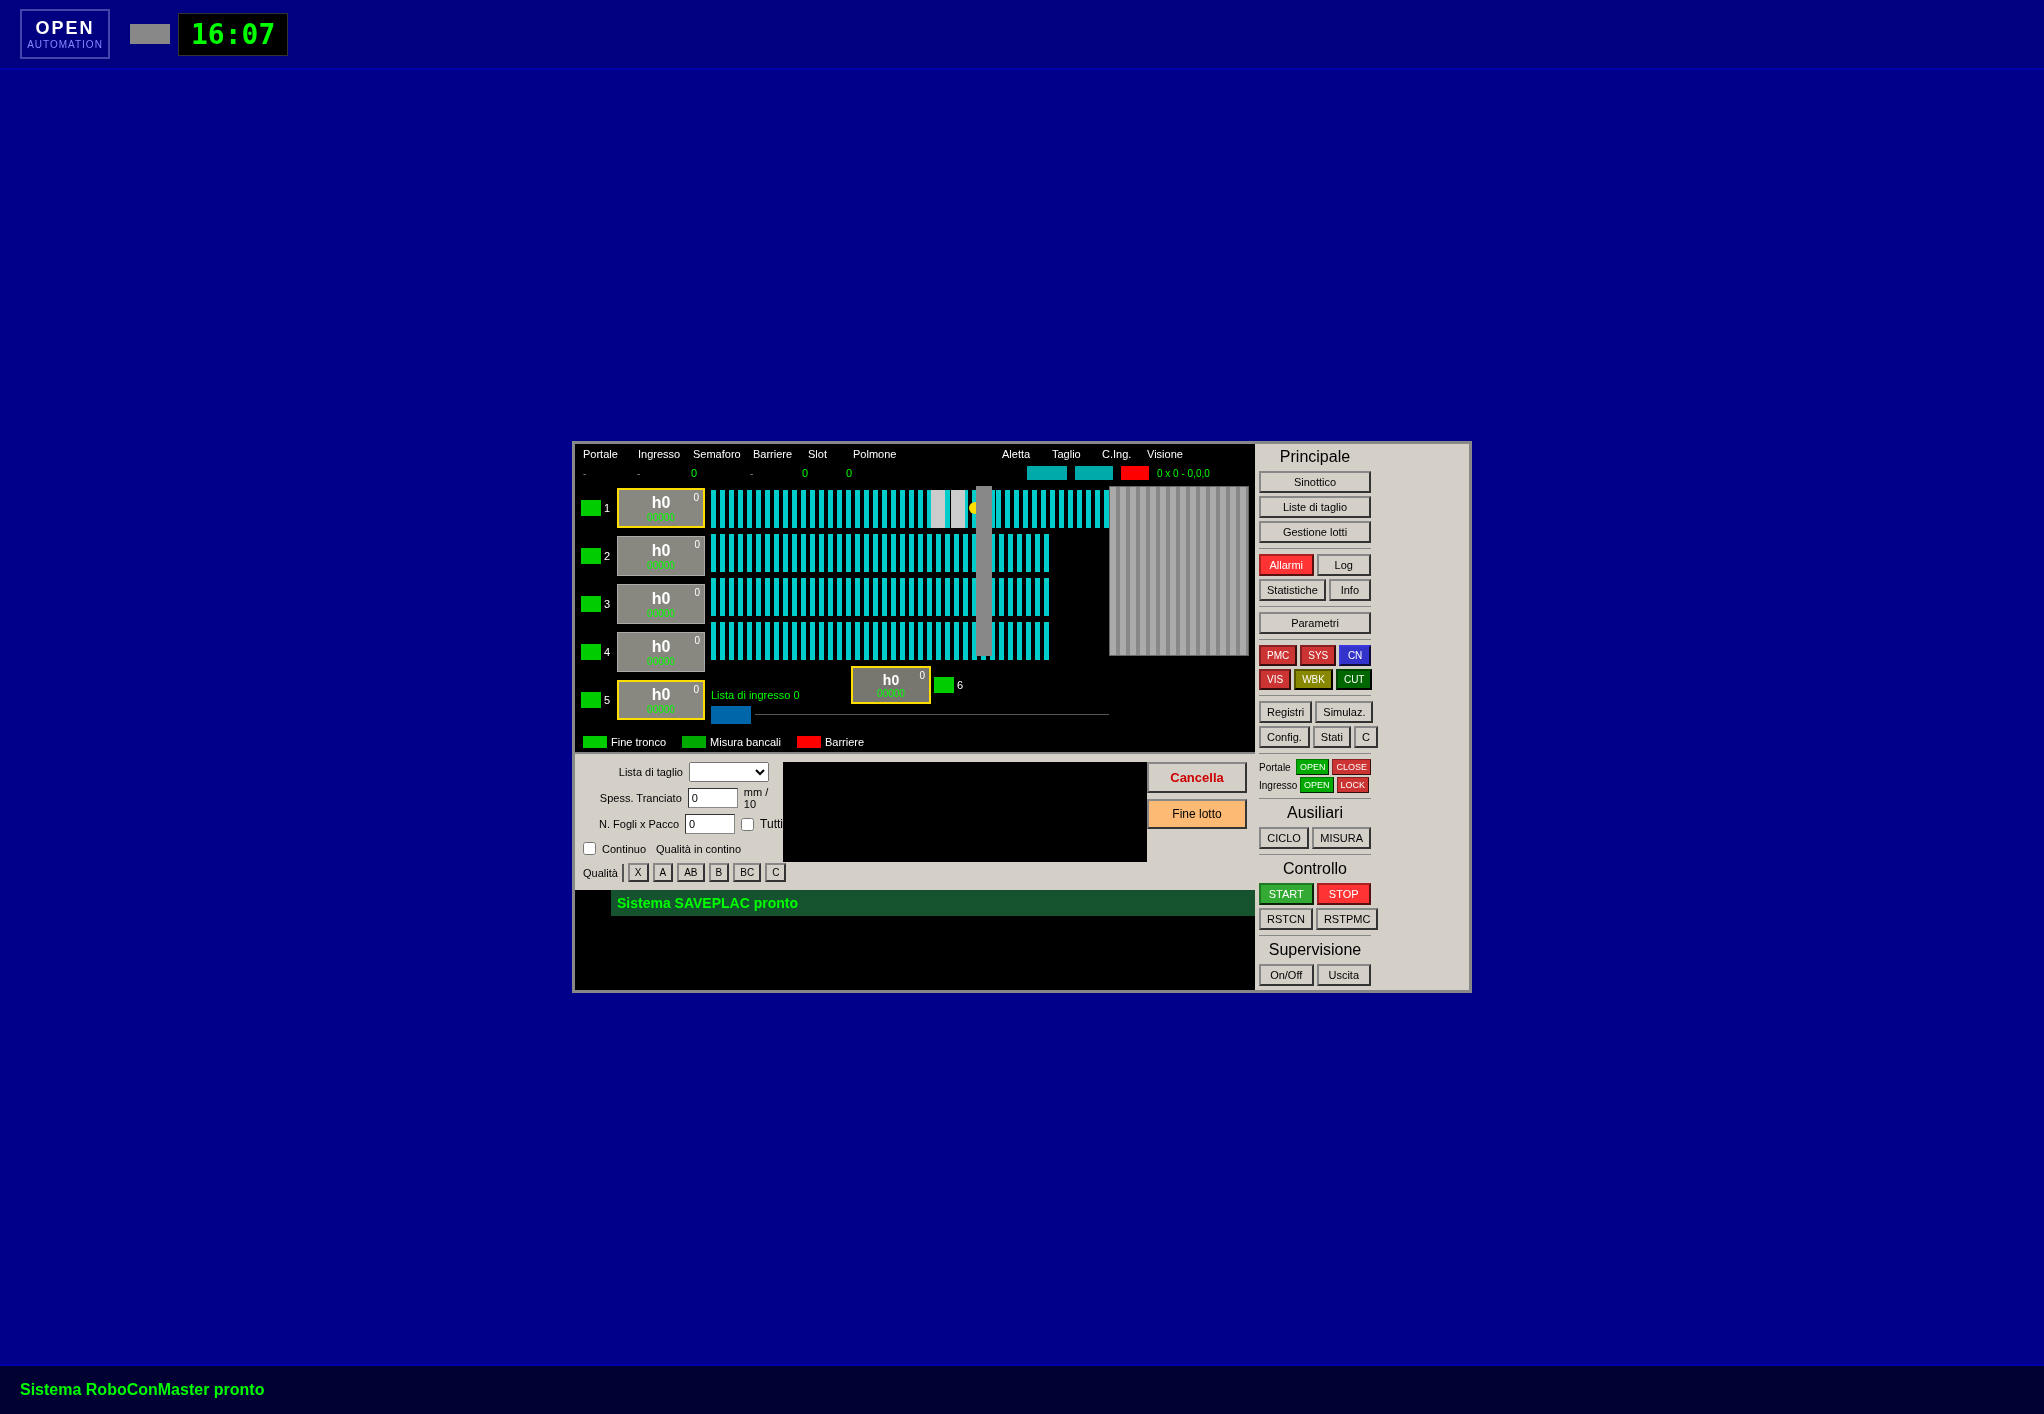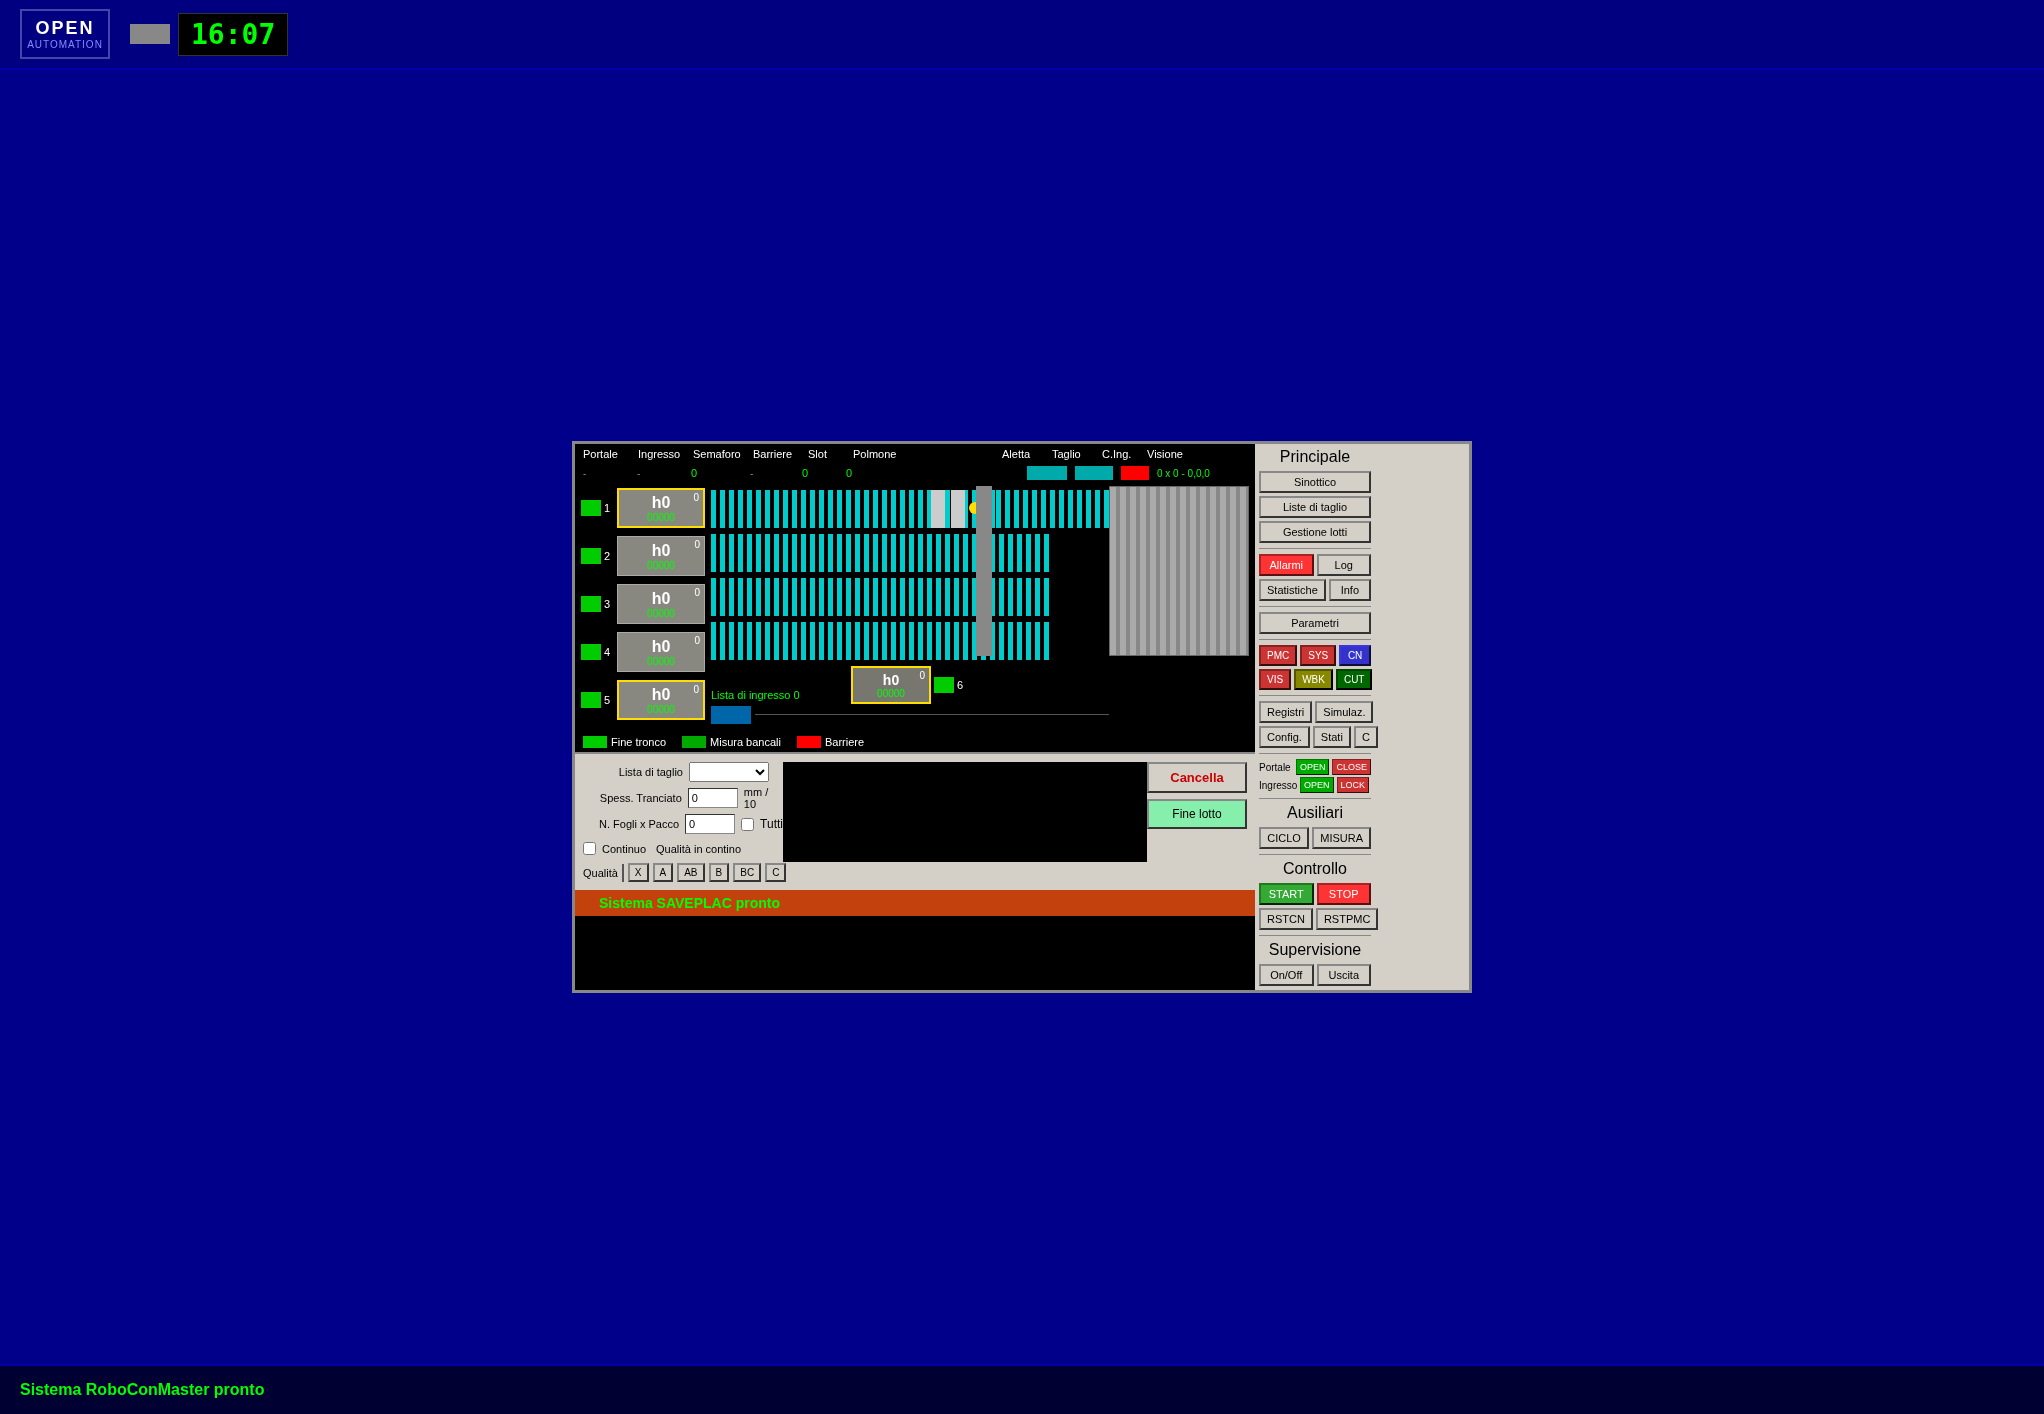--- a/index.html
+++ b/index.html
@@ -296,21 +296,21 @@
       border: 2px outset #888;
       color: #CC0000;
       font-weight: bold;
       font-size: 13px;
       padding: 6px 14px;
       cursor: pointer;
       width: 100px;
     }
 
     .btn-finelotto {
-      background: #86efac;
+      background: #fdba74;
       border: 2px outset #888;
       font-size: 12px;
       padding: 6px 10px;
       cursor: pointer;
       width: 100px;
     }
 
     .qualita-section {
       margin-top: 4px;
     }
@@ -332,22 +332,23 @@
     .qualita-btn {
       background: #D4D0C8;
       border: 2px outset #888;
       font-size: 10px;
       padding: 2px 5px;
       cursor: pointer;
     }
 
     
     .status-bar {
-      background: #c2410c;
-      padding: 4px 24px;
+      background: #14532d;
+      padding: 4px 6px;
+      margin-left: 36px;
     }
 
     .status-text {
       color: #00FF00;
       font-size: 14px;
       font-weight: bold;
     }
 
     
     .footer-bar {

